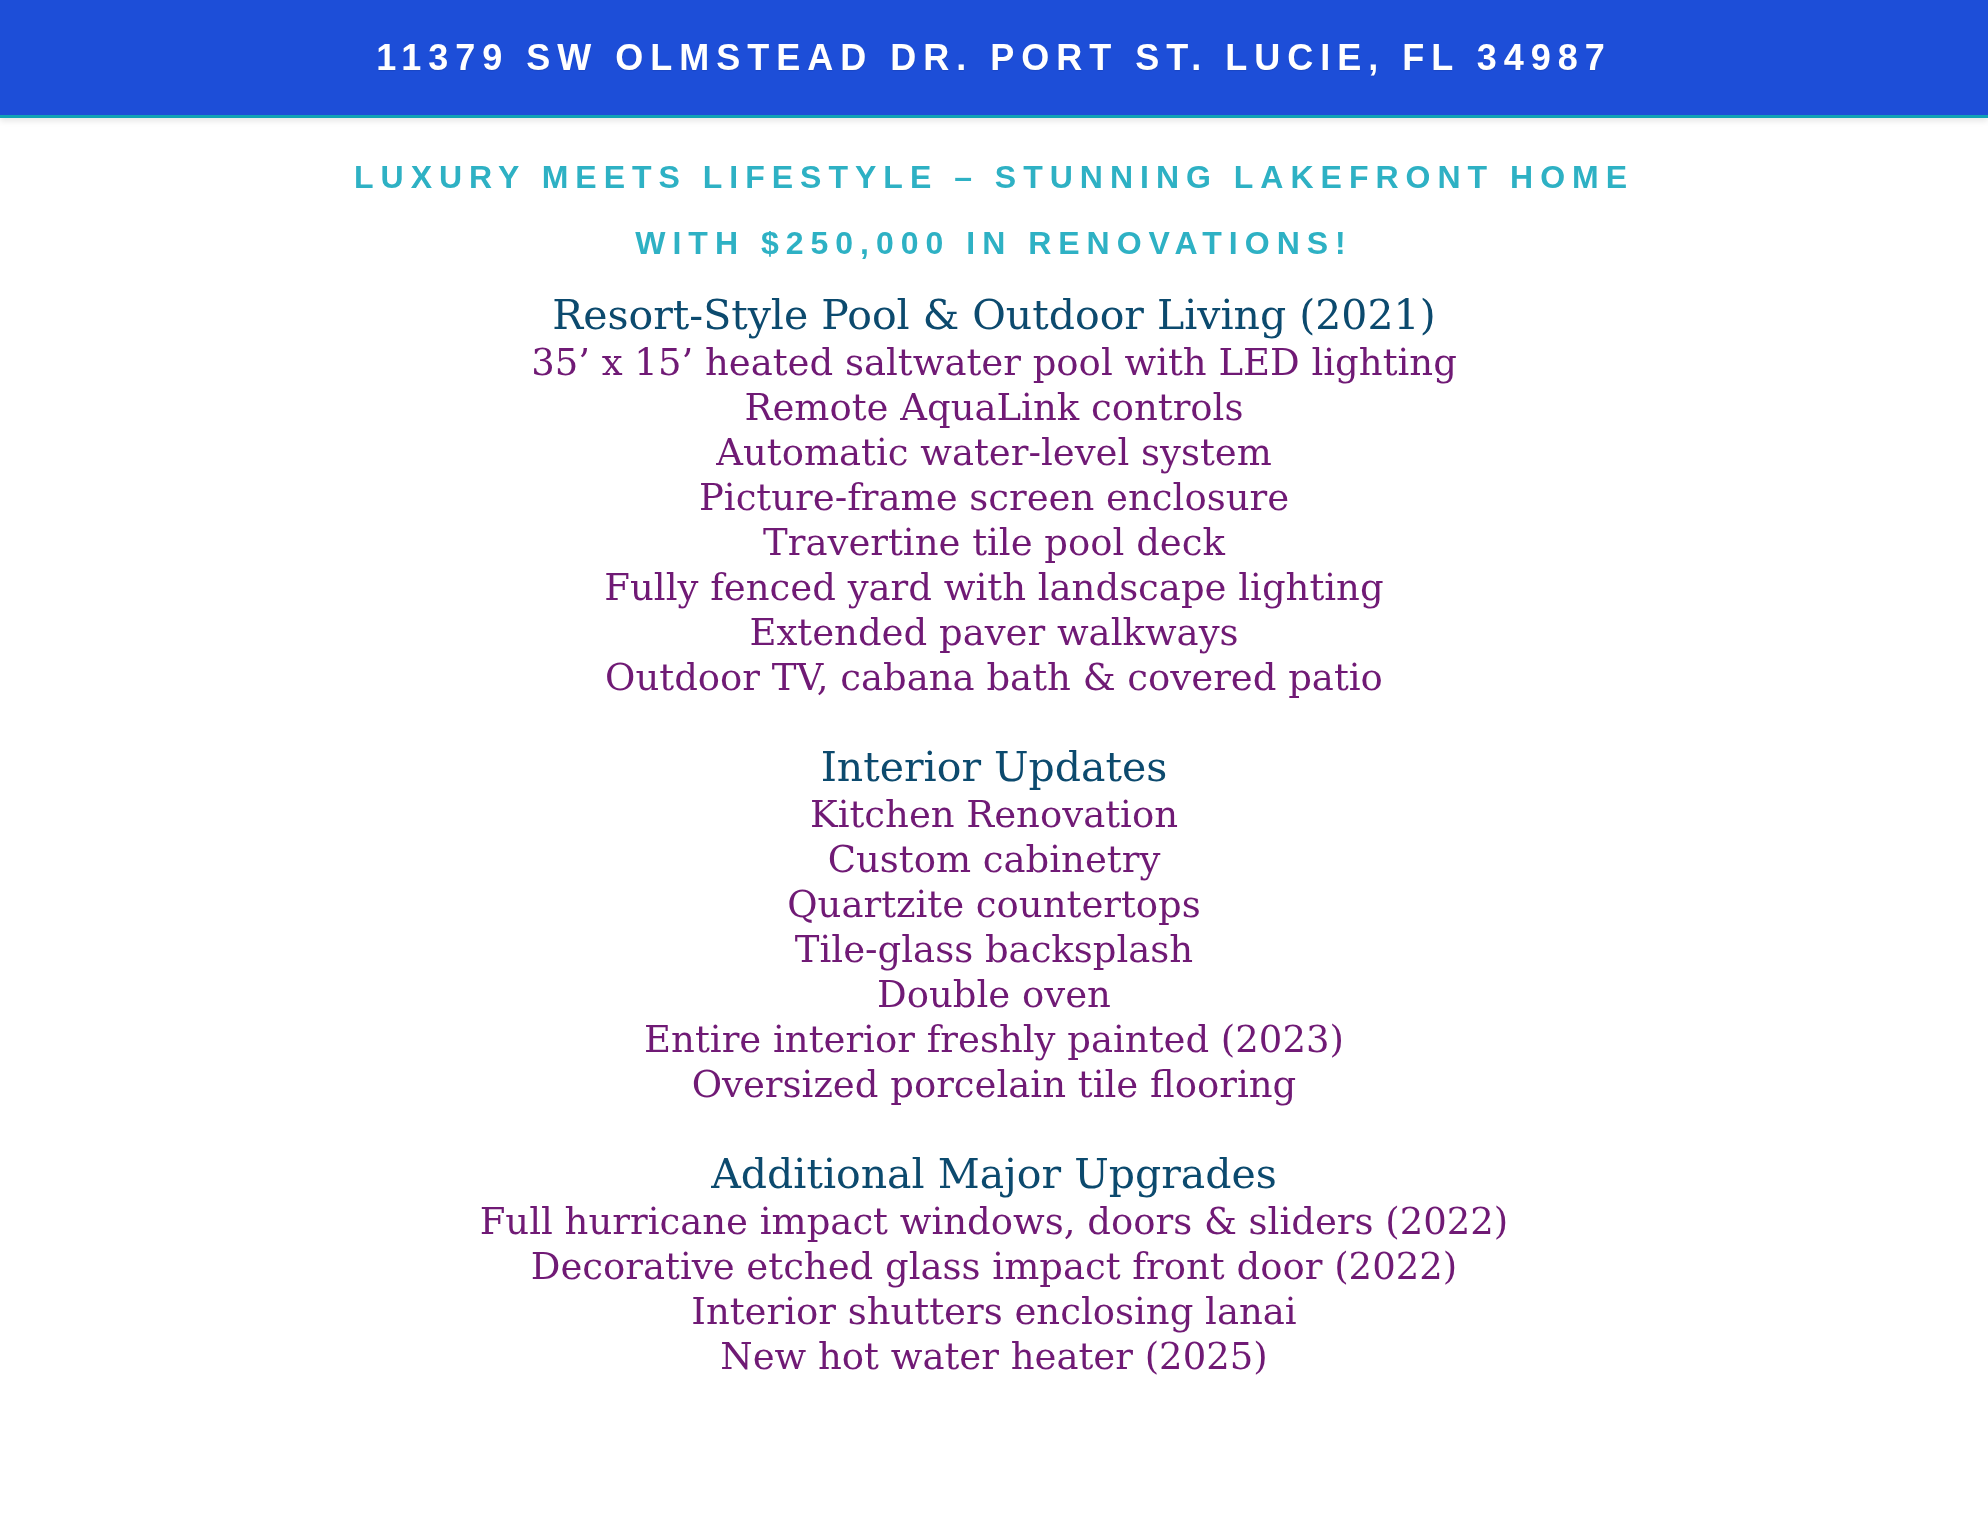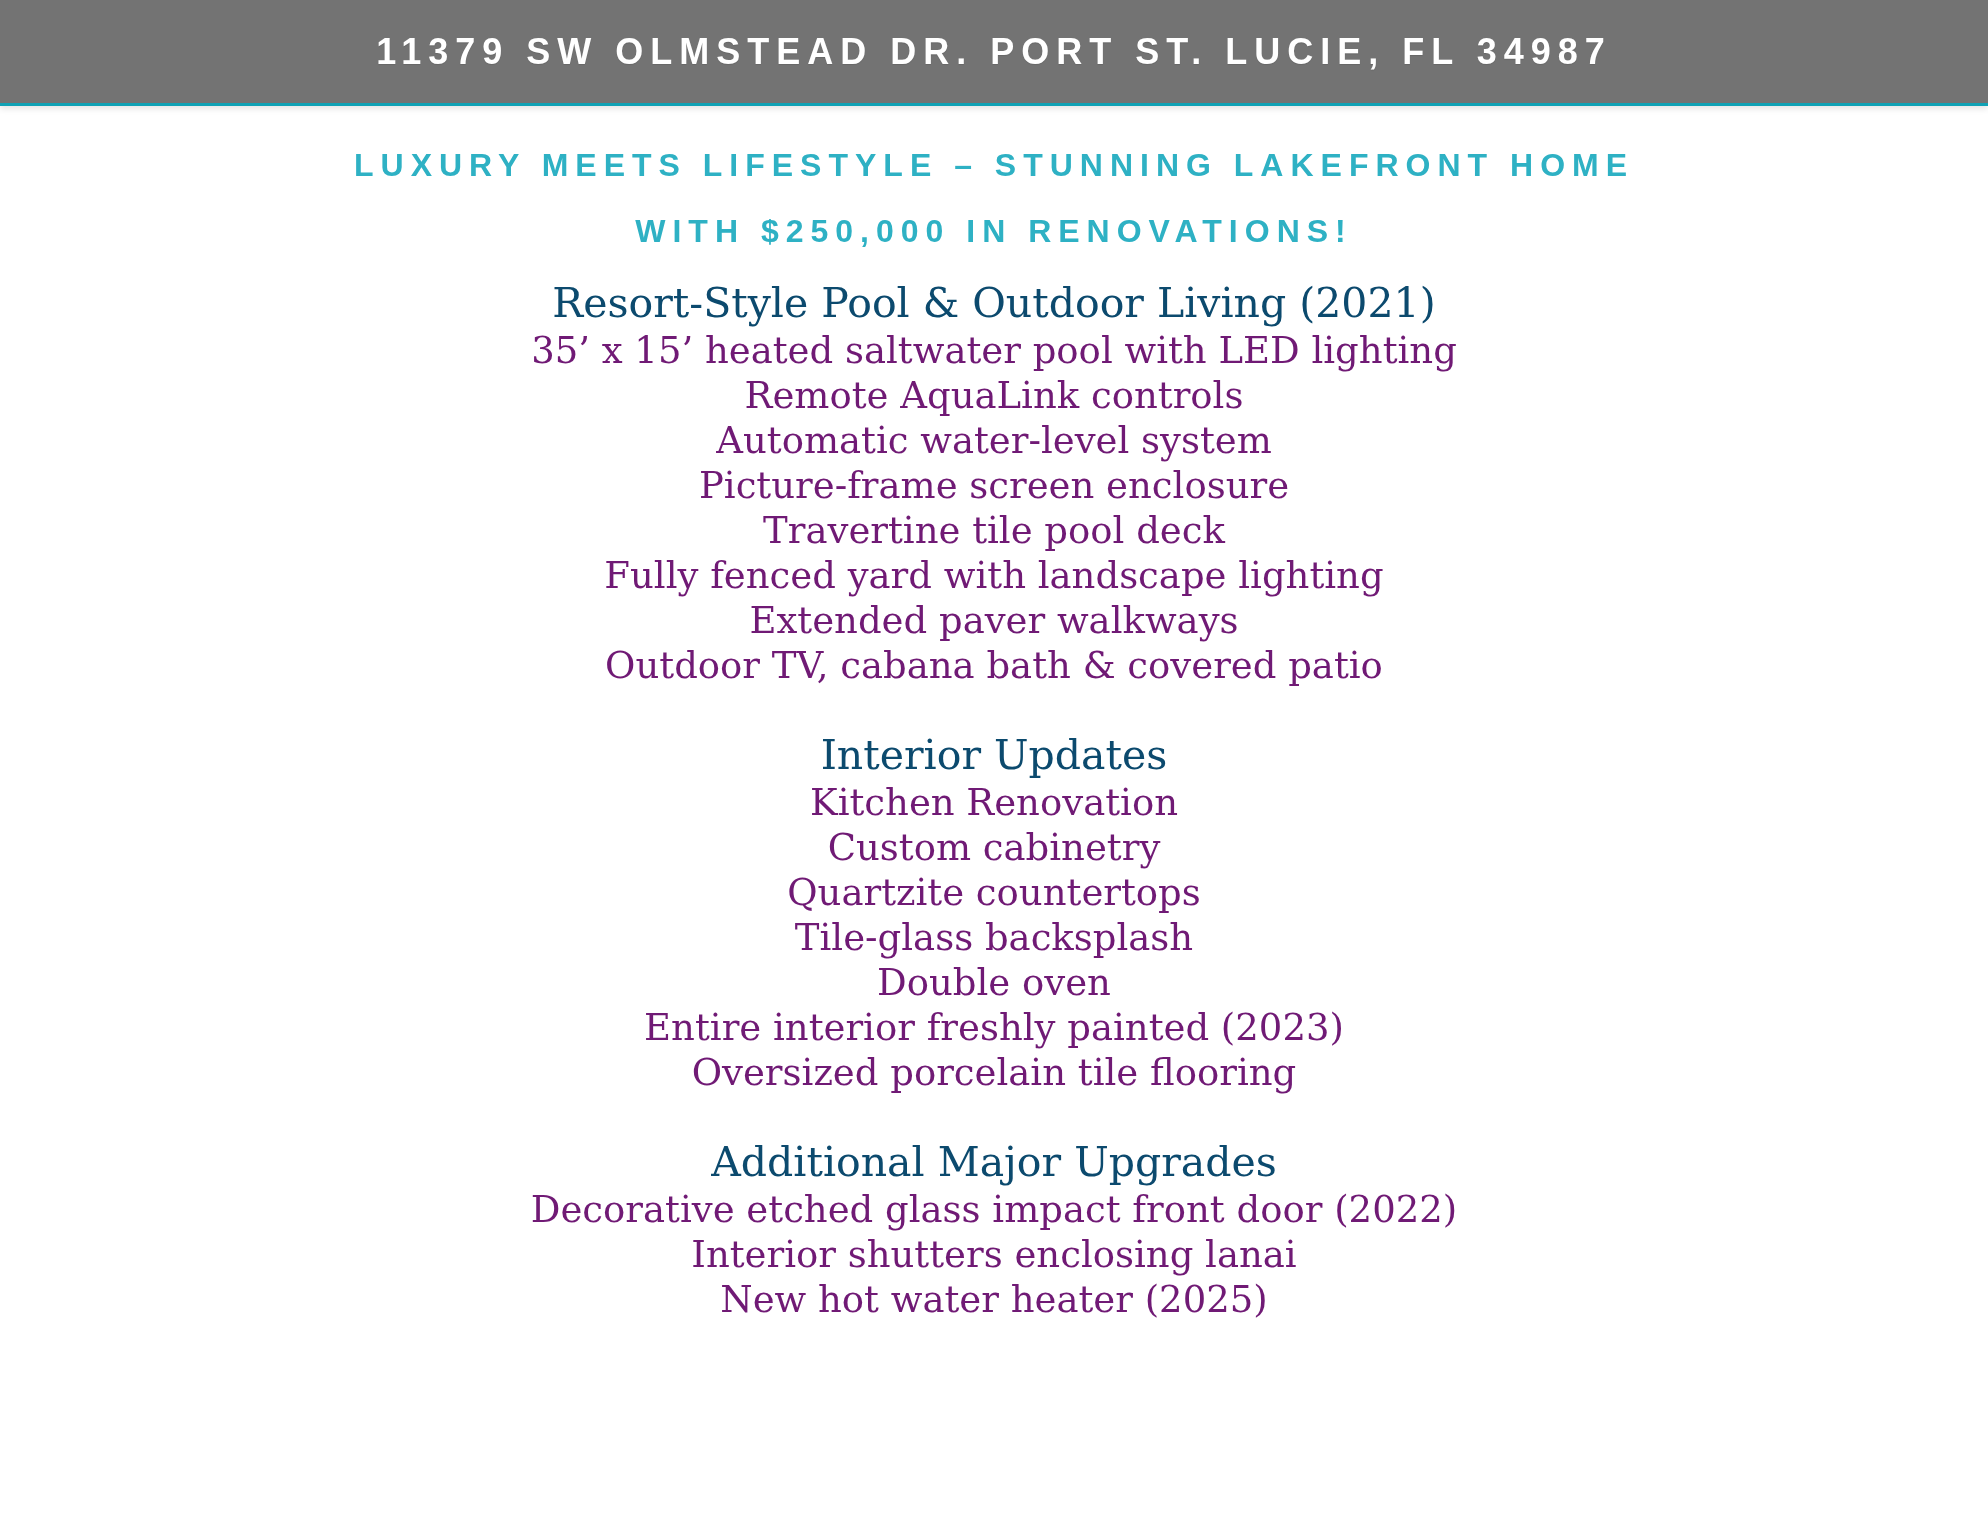--- a/index.html
+++ b/index.html
@@ -14,22 +14,22 @@
   .page {
     width: 1988px;
     height: 1536px;
     background: #ffffff;
     position: relative;
     font-family: "Liberation Sans", sans-serif;
   }
 
   .header-bar {
     width: 100%;
-    height: 106px;
-    background: #737373;
+    height: 118px;
+    background: #1d4ed8;
     border-bottom: 3px solid #10a2b5;
     box-shadow: 0 3px 6px rgba(0,0,0,0.10);
     display: flex;
     align-items: center;
     justify-content: center;
   }
 
   .header-address {
     color: #ffffff;
     font-size: 36px;
@@ -108,19 +108,20 @@
         <div class="section-item">Kitchen Renovation</div>
         <div class="section-item">Custom cabinetry</div>
         <div class="section-item">Quartzite countertops</div>
         <div class="section-item">Tile-glass backsplash</div>
         <div class="section-item">Double oven</div>
         <div class="section-item">Entire interior freshly painted (2023)</div>
         <div class="section-item">Oversized porcelain tile flooring</div>
       </div>
       <div class="section">
         <div class="section-title">Additional Major Upgrades</div>
+        <div class="section-item">Full hurricane impact windows, doors &amp; sliders (2022)</div>
         <div class="section-item">Decorative etched glass impact front door (2022)</div>
         <div class="section-item">Interior shutters enclosing lanai</div>
         <div class="section-item">New hot water heater (2025)</div>
       </div>
     </div>
 
 </div>
 
 </body></html>

